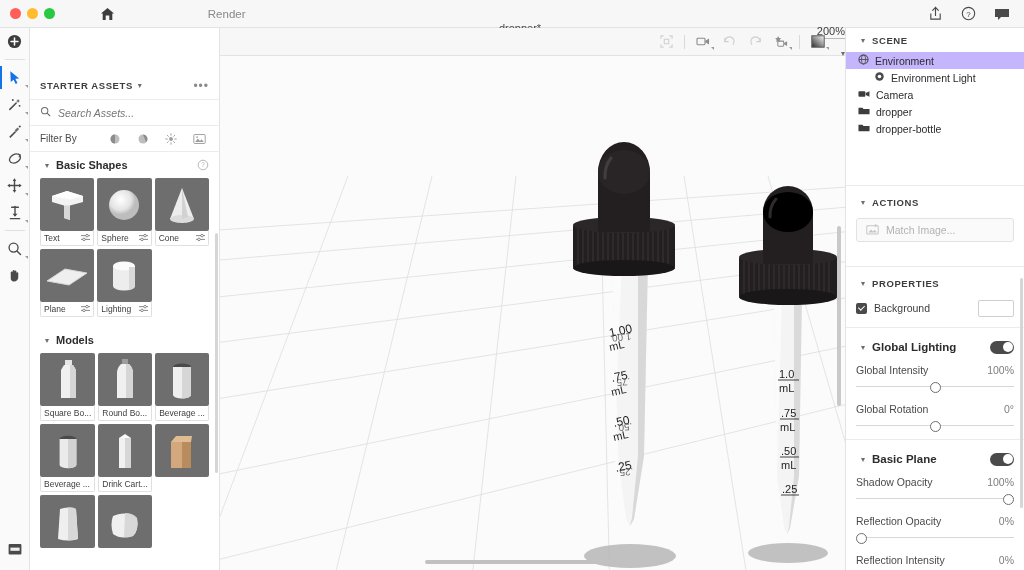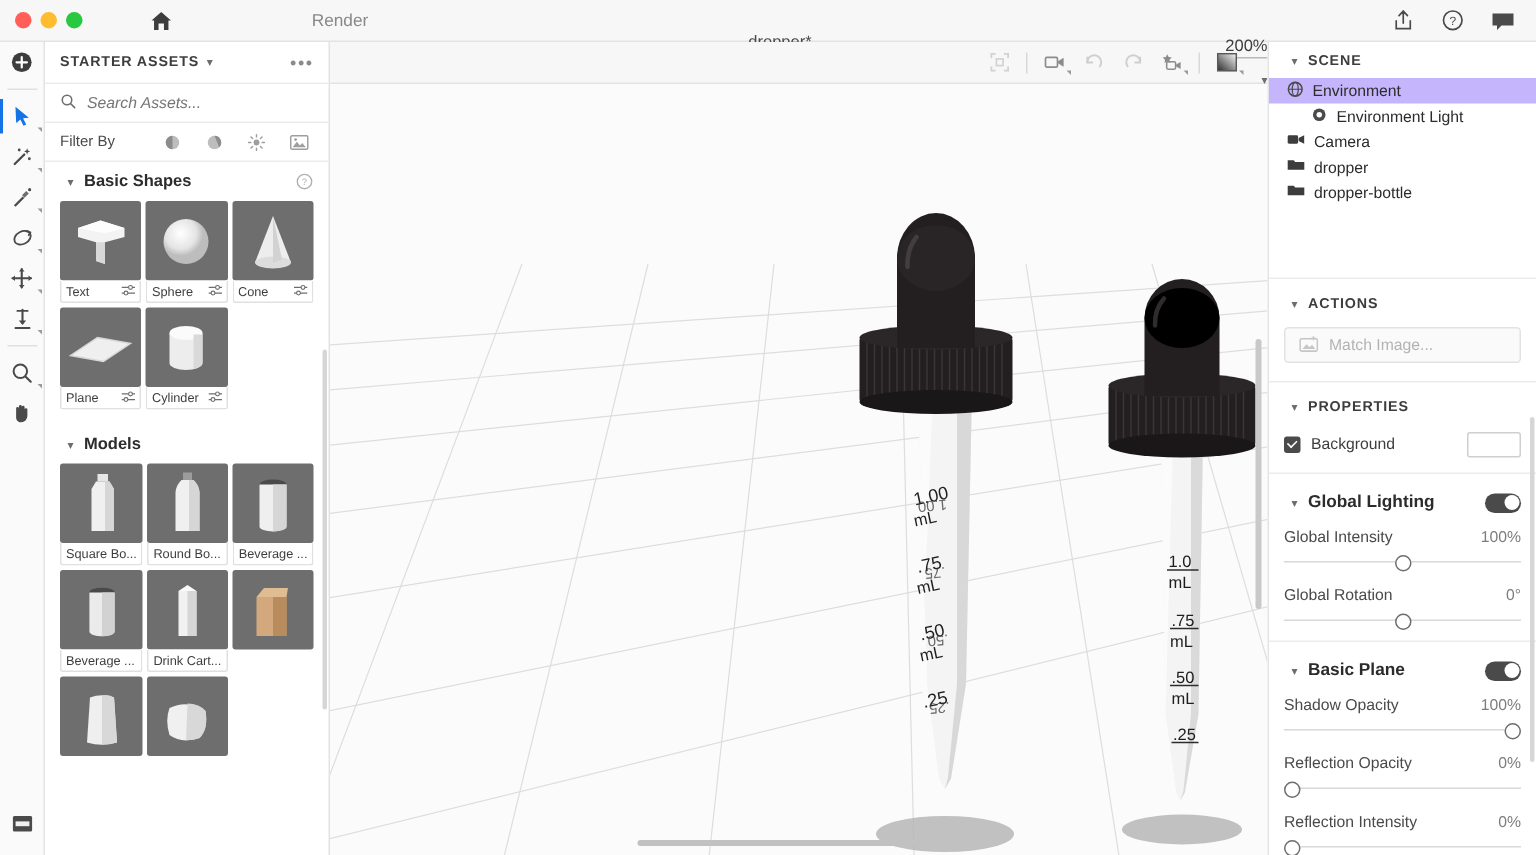--- a/index.html
+++ b/index.html
@@ -64,20 +64,21 @@
     border-left:3px solid transparent; border-top:3px solid #9a9a9a;}
 
   
   .assets {
     position:absolute; left:30px; top:28px; width:190px; height:542px;
     background:#fff; border-right:1px solid #e3e3e3; overflow:hidden;
   }
   .assets-head {
     height:28px; display:flex; align-items:center; padding:0 10px;
     border-bottom:1px solid #ececec;
+    margin-top:44px;
   }
   .assets-title { font-size:9.5px; font-weight:bold; letter-spacing:.6px; color:#3d3d3d;}
   .chev { margin-left:5px; font-size:8px; color:#6d6d6d; }
   .dots { margin-left:auto; letter-spacing:1px; color:#8a8a8a; font-size:12px; cursor:pointer;}
   .search-row {
     height:26px; display:flex; align-items:center; gap:7px; padding:0 10px;
     border-bottom:1px solid #ececec;
   }
   .search-input {
     border:0; outline:0; font-size:10.5px; font-style:italic; color:#8d8d8d;
@@ -152,21 +153,21 @@
   .tree-item {
     height:17px; display:flex; align-items:center; gap:6px; font-size:10.5px;
     color:#2c2c2c; padding-left:12px; cursor:pointer;
   }
   .tree-item.sel { background:#c4b5fd; }
   .tree-item.indent { padding-left:28px; }
   .scene-list{ padding-bottom:4px; }
   .scene-fill{ height:40px; }
 
   .match-btn {
-    margin:4px 10px 12px 10px; height:24px; border:1px solid #e2e2e2; border-radius:3px;
+    margin:4px 10px 24px 10px; height:24px; border:1px solid #e2e2e2; border-radius:3px;
     display:flex; align-items:center; gap:7px; padding:0 9px;
     color:#b3b3b3; font-size:10.5px; background:#fafafa; cursor:pointer;
   }
   .prop-row {
     height:26px; display:flex; align-items:center; padding:0 10px; gap:7px;
   }
   .chk { width:11px;height:11px; background:#4a4a4a; border-radius:2px;
          display:flex;align-items:center;justify-content:center; cursor:pointer;}
   .chk:after{ content:""; width:5px;height:2.5px; border-left:1.5px solid #fff;
               border-bottom:1.5px solid #fff; transform:rotate(-45deg) translate(0px,-1px);}
@@ -459,21 +460,21 @@
 
       <div class="cell">
         <div class="thumb">
           <svg width="38" height="40" viewBox="0 0 38 40">
               <path d="M8 10 h22 v20 a11 4.6 0 01-22 0 Z" fill="#ededed"></path>
               <ellipse cx="19" cy="10" rx="11" ry="4.6" fill="#fbfbfb"></ellipse>
               <path d="M24 11 h6 v19 a11 4.6 0 01-6 4 Z" fill="#d9d9d9"></path>
             </svg>
         </div>
         <div class="cell-label">
-          <span class="t">Cylinder</span>
+          <span class="t">Lighting</span>
           <span class="slider-ic">
             <svg width="9" height="9" viewBox="0 0 12 12">
                 <path d="M0 3.5h12M0 8.5h12" stroke="#6e6e6e" stroke-width="1.1"></path>
                 <circle cx="8" cy="3.5" r="1.7" fill="#fff" stroke="#6e6e6e" stroke-width="1"></circle>
                 <circle cx="4" cy="8.5" r="1.7" fill="#fff" stroke="#6e6e6e" stroke-width="1"></circle>
               </svg>
           </span>
         </div>
       </div>
     </div>

